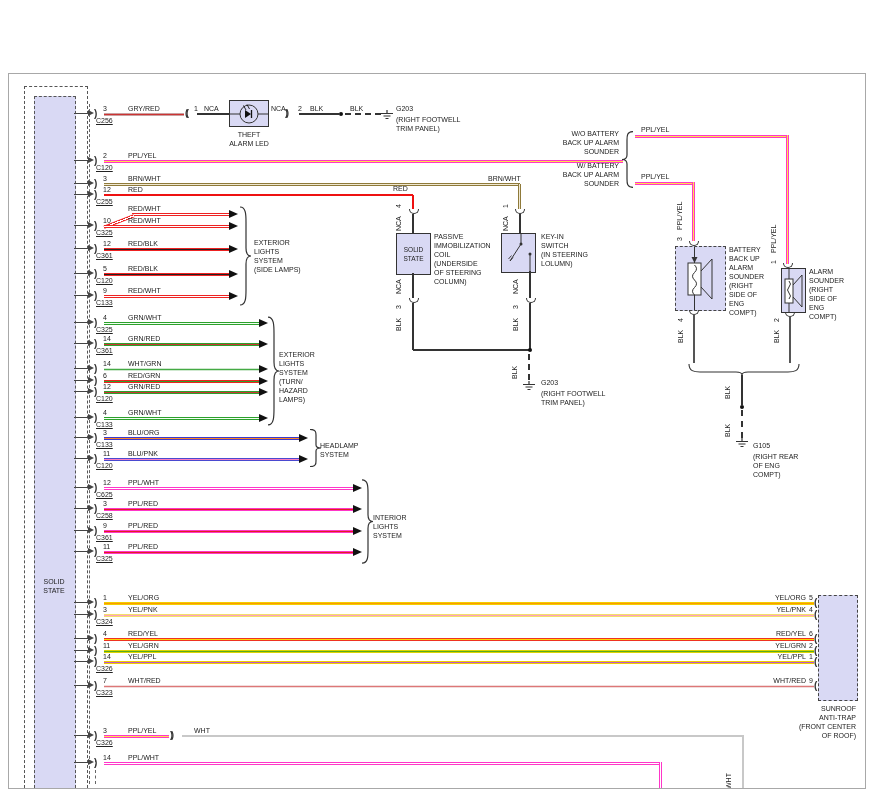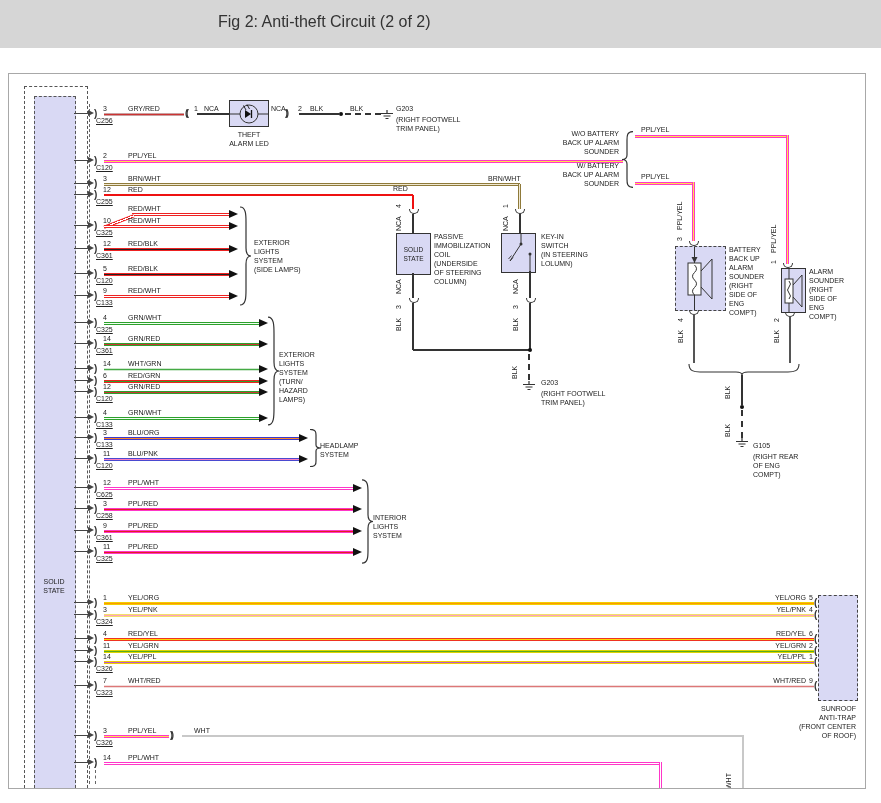--- a/index.html
+++ b/index.html
@@ -65,23 +65,20 @@
   .v-pplwht{background:linear-gradient(to right,#ff36c8 0 30%,#ffffff 30% 70%,#ff36c8 70%);}
   .v-brnwht{background:linear-gradient(to right,#8f7a3a 0 30%,#efe8d2 30% 70%,#8f7a3a 70%);}
   .v-red{width:2px;background:#ee1111;}
   .v-blk{width:2px;background:#333;}
   .v-wht{width:2px;background:#c8c8c8;}
 </style>
 </head>
 <body>
 
 <div class="screen">
-  <div class="titlebar">
-    <div class="title">Fig 2: Anti-theft Circuit (2 of 2)</div>
-  </div>
 
   <div class="frame">
 
     <div class="abs" style="left:15px;top:12px;width:62px;height:710px;border:1.5px dashed #555;"></div>
     <div class="boxd" style="left:25px;top:22px;width:40px;height:700px;border-color:#555;"></div>
     <div class="mlabel" style="left:25px;top:503px;width:40px;text-align:center;">SOLID
 STATE</div>
     <div class="vdcol" style="left:80px;top:30px;height:680px;"></div>
     <div class="vdcol" style="left:86px;top:685px;height:25px;"></div>
 

